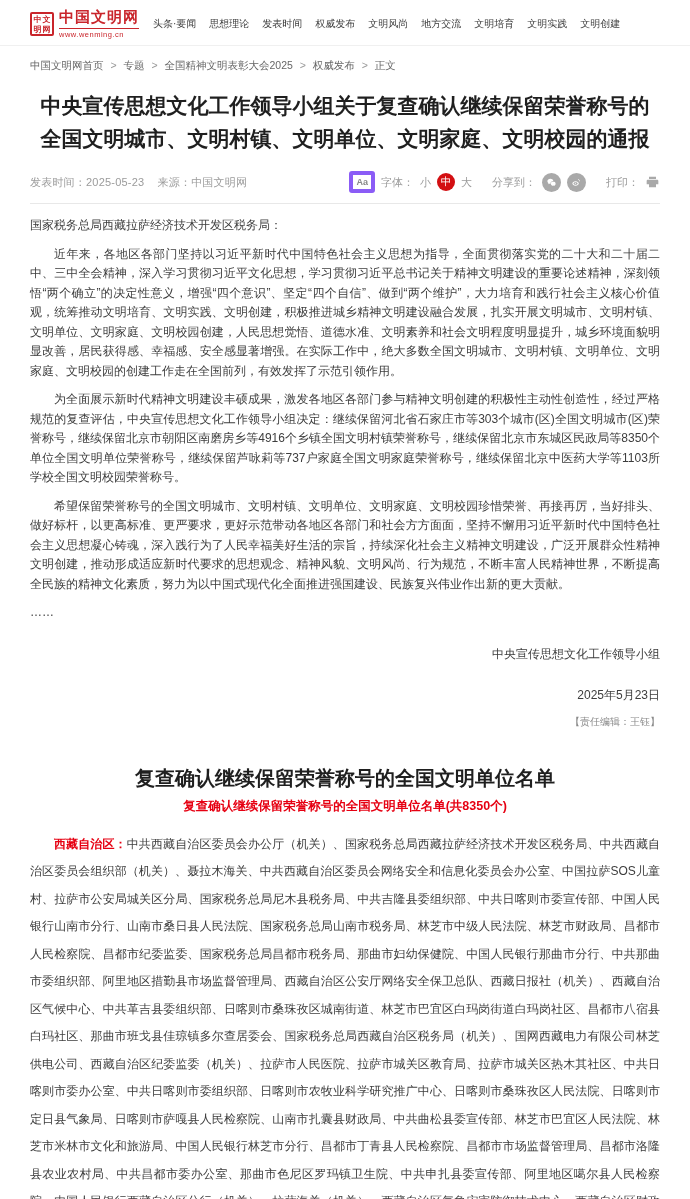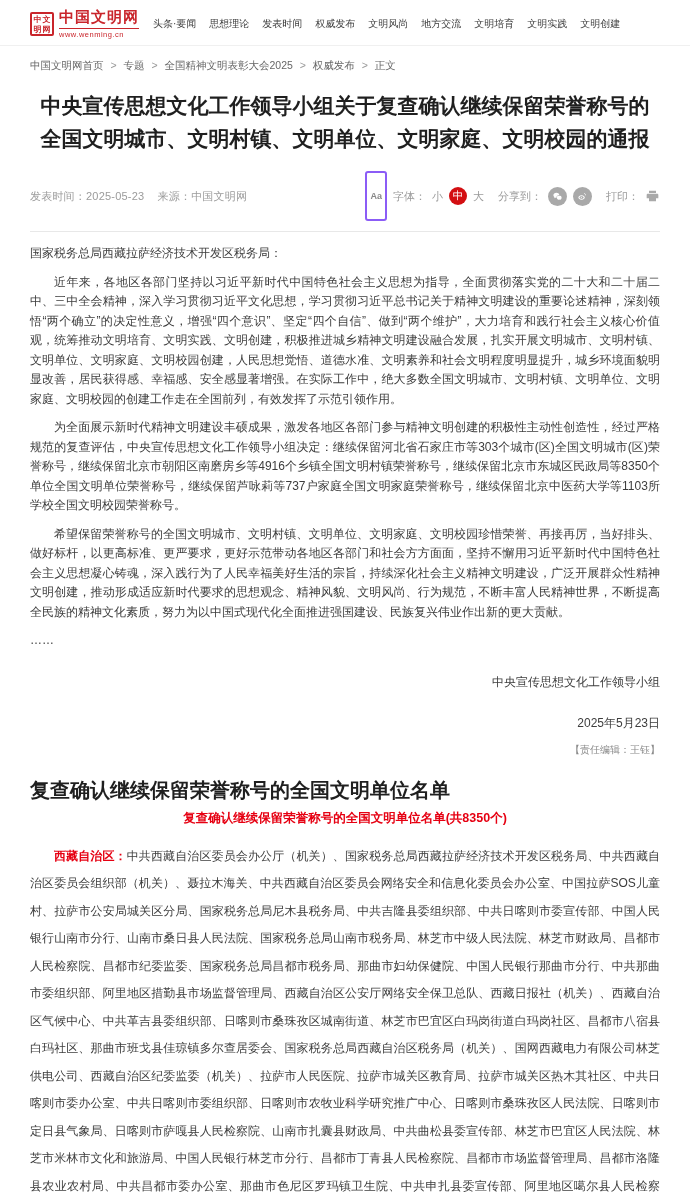--- a/index.html
+++ b/index.html
@@ -43,46 +43,46 @@
 
   .meta-row {
     margin-top:16px; display:flex; justify-content:space-between; align-items:center;
     font-size:11px; color:#9b9b9b;
     padding-bottom:10px; border-bottom:1px solid #e8e8e8;
   }
   .meta-left { letter-spacing:.2px; }
   .meta-left .src { margin-left:10px; }
   .meta-tools { display:flex; align-items:center; gap:6px; }
   .aa-icon {
-    border:2px solid #8b5cf6; border-radius:3px; font-size:9px; color:#888;
-    padding:18px 3px; font-weight:bold;
+    border:4px solid #8b5cf6; border-radius:3px; font-size:9px; color:#888;
+    padding:2px 3px; font-weight:bold;
   }
   .fs-btn { color:#9b9b9b; }
   .fs-med {
     background:#d30f12; color:#fff; width:18px; height:18px; border-radius:50%;
     display:inline-flex; align-items:center; justify-content:center; font-size:10.5px;
   }
-  .share-label, .print-label { margin-left:8px; }
+  .share-label, .print-label { margin-left:14px; }
   .share-circle {
     width:19px; height:19px; border-radius:50%; background:#a9a9a9;
     display:inline-flex; align-items:center; justify-content:center;
   }
   .share-circle svg { display:block; }
   .print-btn svg { display:block; }
 
   
   .article { margin-top:12px; font-size:12px; line-height:19.5px; color:#3d3d3d; text-align:justify; }
   .article p { margin:9px 0; text-indent:2em; }
   .article p.no-indent { text-indent:0; }
   .article p.right { text-align:right; text-indent:0; margin-top:22px; }
 
   .editor { text-align:right; font-size:10px; color:#8a8a8a; margin-top:4px; }
 
   .list-heading {
-    font-size:20px; color:#1f1f1f; font-weight:bold; margin-top:20px;
+    text-align:center; font-size:20px; color:#1f1f1f; font-weight:bold; margin-top:36px;
   }
   .list-subheading {
     text-align:center; font-size:12.5px; font-weight:bold; color:#e60012; margin-top:6px;
   }
   .units {
     margin-top:16px; font-size:12px; line-height:27.5px; text-align:justify;
     color:#3d3d3d; text-indent:2em;
   }
   .region { color:#e60012; font-weight:bold; }
 </style>

